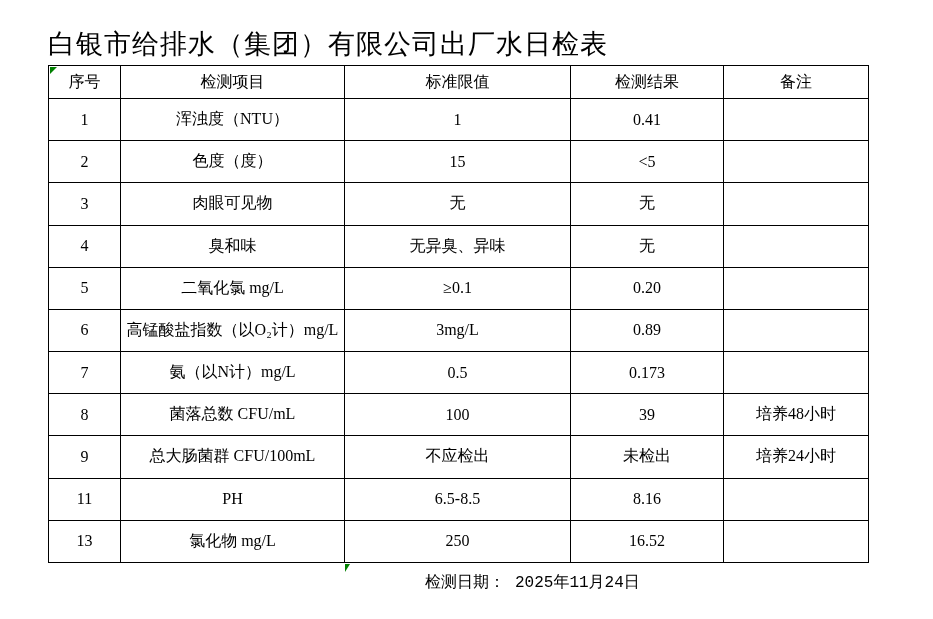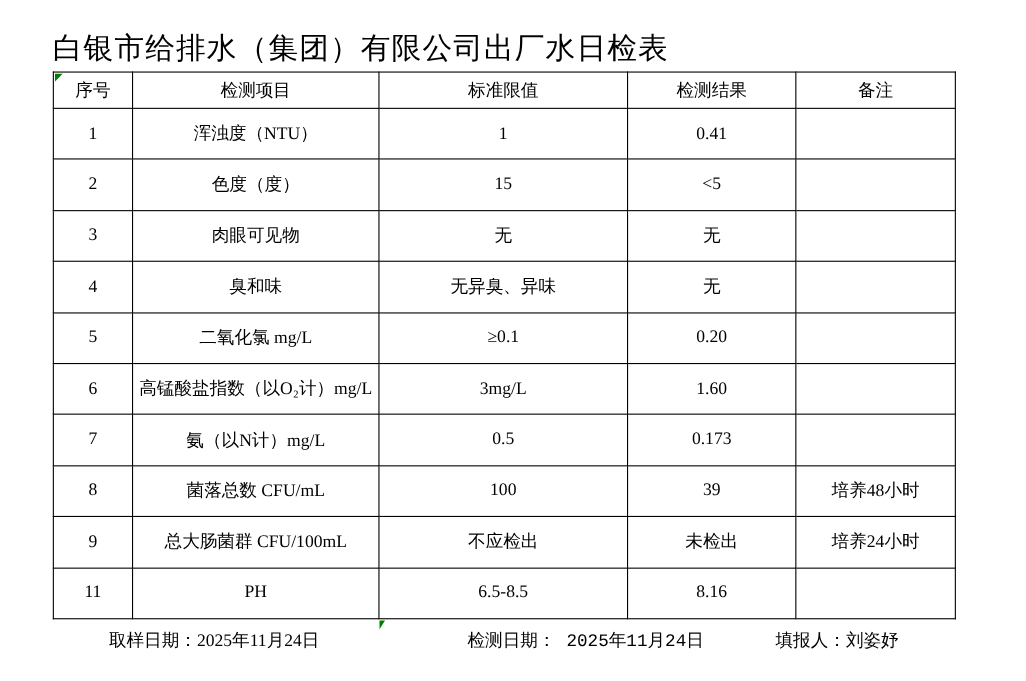--- a/index.html
+++ b/index.html
@@ -118,21 +118,21 @@
       <td>5</td>
       <td>二氧化氯 mg/L</td>
       <td>≥0.1</td>
       <td>0.20</td>
       <td></td>
     </tr>
     <tr>
       <td>6</td>
       <td>高锰酸盐指数（以O₂计）mg/L</td>
       <td>3mg/L</td>
-      <td>1.60</td>
+      <td>0.89</td>
       <td></td>
     </tr>
     <tr>
       <td>7</td>
       <td>氨（以N计）mg/L</td>
       <td>0.5</td>
       <td>0.173</td>
       <td></td>
     </tr>
     <tr>
@@ -149,23 +149,28 @@
       <td>未检出</td>
       <td>培养24小时</td>
     </tr>
     <tr>
       <td>11</td>
       <td>PH</td>
       <td>6.5-8.5</td>
       <td>8.16</td>
       <td></td>
     </tr>
+    <tr>
+      <td>13</td>
+      <td>氯化物 mg/L</td>
+      <td>250</td>
+      <td>16.52</td>
+      <td></td>
+    </tr>
   </tbody>
 </table>
 
 <div class="footer-line">
-  <span class="footer-item footer-sampling"><span>取样日期：</span><span class="val">2025年11月24日</span></span>
   <span class="footer-item footer-test"><span>检测日期：</span><span class="val">2025年11月24日</span></span>
-  <span class="footer-item footer-reporter"><span>填报人：</span><span class="val">刘姿妤</span></span>
 </div>
 
 <div class="corner-marker marker-top"></div>
 <div class="corner-marker marker-bottom"></div>
 
 </body></html>

